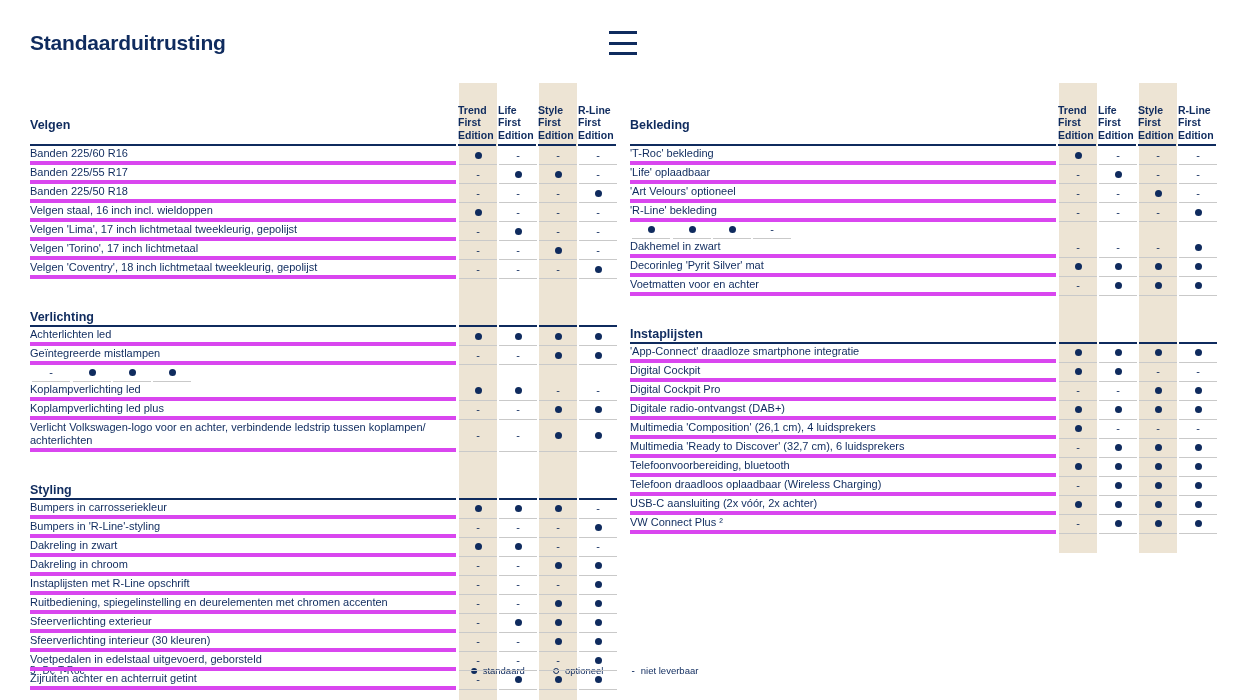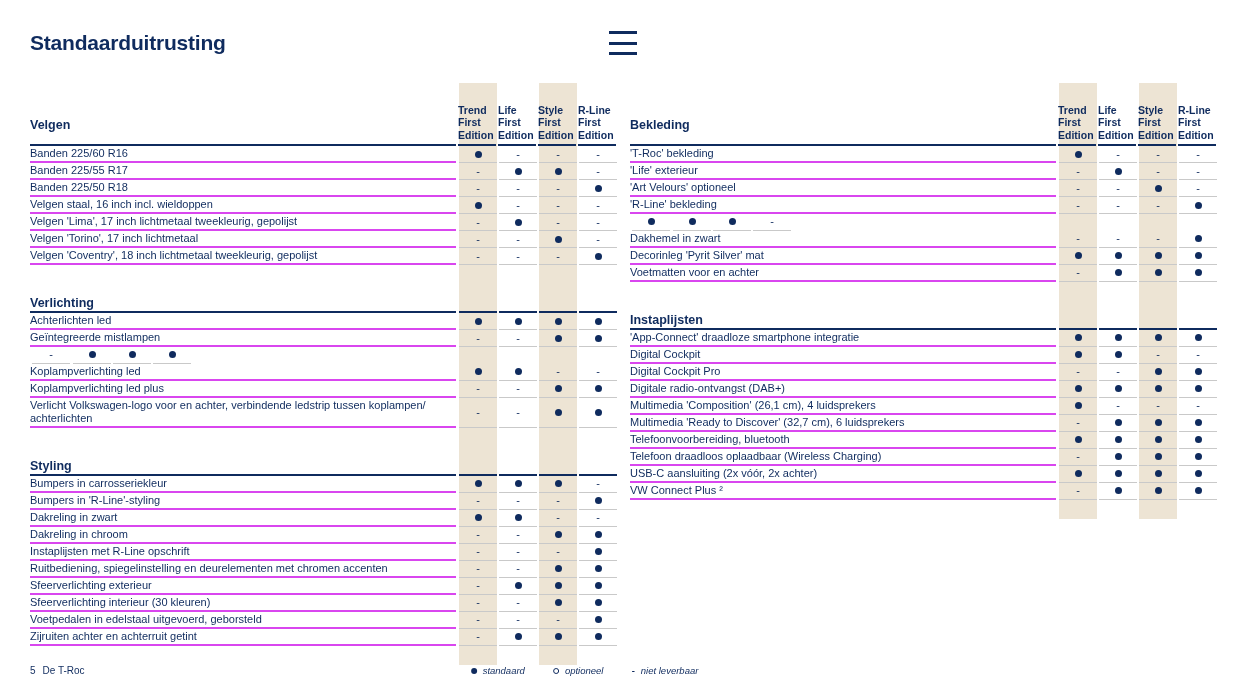--- a/index.html
+++ b/index.html
@@ -28,42 +28,42 @@
   .thead .label-cell { width:426px; display:flex; flex-direction:column; justify-content:flex-end;
     border-bottom:2px solid #0f2b5e; padding-bottom:12px; }
   .section-title { font-size:12.5px; font-weight:bold; color:#0f2b5e; }
   .th { width:38px; margin-left:2px; display:flex; flex-direction:column; justify-content:flex-end;
     text-align:left; font-size:10.5px; line-height:12.5px; font-weight:bold; color:#0f2b5e;
     white-space:pre-line; border-bottom:2px solid #0f2b5e; padding-bottom:3px; }
   .th:first-of-type { margin-left:3px; }
 
   .trow { display:flex; align-items:stretch; min-height:16.8px; }
   .trow .label-cell { width:426px; display:flex; align-items:center;
-    border-bottom:2px solid #d946ef; font-size:11px; line-height:13px; padding:1px 0; }
+    border-bottom:4px solid #d946ef; font-size:11px; line-height:13px; padding:1px 0; }
   .vcell { width:38px; margin-left:2px; display:flex; align-items:center; justify-content:center;
     border-bottom:1px solid #c9c9c9; }
   .vcell:nth-of-type(2) { margin-left:3px; }
 
   .catrow { display:flex; align-items:stretch; height:18px;margin-top:16px; }
   .catrow .label-cell { width:426px; display:flex; align-items:flex-end;
     border-bottom:2px solid #0f2b5e; padding-bottom:1px; }
   .catrow .vcell { border-bottom:2px solid #0f2b5e; }
 
   .spacer { height:14px; }
   .bottom-pad { height:19px; }
 
   .dot { width:7px; height:7px; border-radius:50%; background:#0f2b5e; display:inline-block; }
   .dash { font-size:11px; color:#0f2b5e; line-height:7px; }
 
   .footer-left { position:absolute; left:30px; top:665px; font-size:10px; color:#0f2b5e; }
   .footer-left .pgnum { margin-right:7px; }
 
   .legend { position:absolute; top:665px; left:50%; transform:translateX(-50%);
     display:flex; gap:28px; align-items:center; }
-  .legend-item { display:flex; align-items:center; gap:6px; font-size:9.5px; color:#0f2b5e;font-style:italic; }
+  .legend-item { display:flex; align-items:center; gap:6px; font-size:9.5px; color:#0f2b5e; }
   .legend-sym-s { width:6px; height:6px; border-radius:50%; background:#0f2b5e; display:inline-block; }
   .legend-sym-o { width:6px; height:6px; border-radius:50%; border:1px solid #0f2b5e;
     background:transparent; display:inline-block; }
   .legend-sym-n { font-size:10px; color:#0f2b5e; line-height:6px; }
 </style>
 </head>
 <body>
 
 <div class="page">
 
@@ -493,21 +493,21 @@
             <span class="dash">-</span>
           </div>
           <div class="vcell">
             <span class="dash">-</span>
           </div>
           <div class="vcell">
             <span class="dash">-</span>
           </div>
         </div>
         <div class="trow">
-          <div class="label-cell">'Life' exterieur</div>
+          <div class="label-cell">'Life' oplaadbaar</div>
           <div class="vcell">
             <span class="dash">-</span>
           </div>
           <div class="vcell">
             <span class="dot"></span>
           </div>
           <div class="vcell">
             <span class="dash">-</span>
           </div>
           <div class="vcell">

